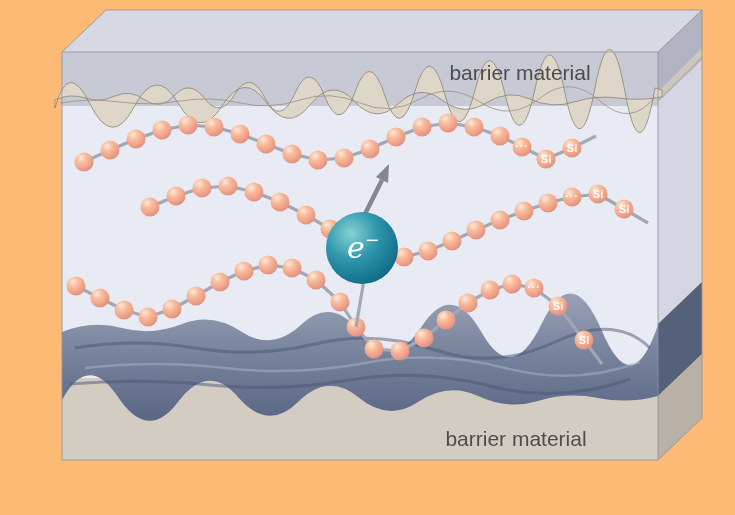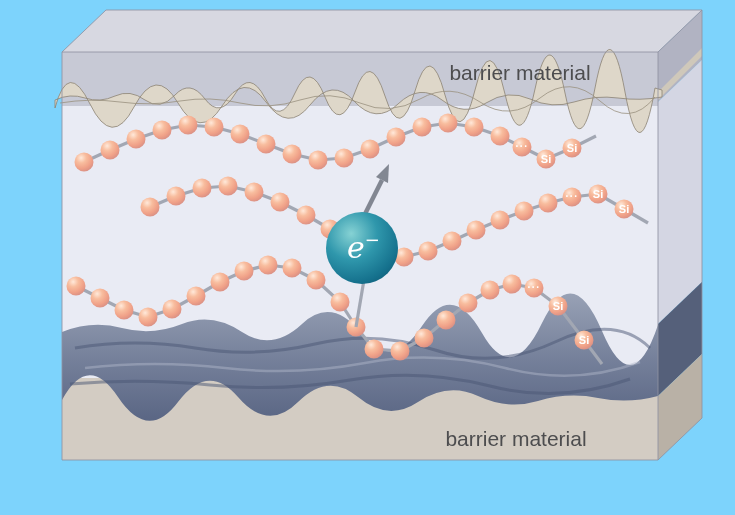--- a/index.html
+++ b/index.html
@@ -1,16 +1,16 @@
 <!DOCTYPE html>
 <html><head>
 <meta charset="utf-8">
 <style>
   html,body{margin:0;padding:0;background:#ffffff;}
-  .stage{width:735px;height:515px;position:relative;background:#7dd3fc;overflow:hidden;}
+  .stage{width:735px;height:515px;position:relative;background:#fdba74;overflow:hidden;}
   svg{display:block;}
   .bond{stroke:#a2a7b3;stroke-width:3.2;}
   .si-label{font:bold 11px "Liberation Sans",sans-serif;fill:#ffffff;text-anchor:middle;}
   .dots-label{font:bold 10px "Liberation Sans",sans-serif;fill:#ffffff;text-anchor:middle;letter-spacing:1px;}
   .barrier-label{font:21px "Liberation Sans",sans-serif;fill:#4d4d4f;text-anchor:middle;}
   .electron-label{font:italic 30px "DejaVu Serif",serif;fill:#ffffff;text-anchor:start;}
   .electron-sup{font-size:18px;}
   .spin-arrow-line{stroke:#828792;stroke-width:4.5;}
   .spin-arrow-head{fill:#828792;}
   .box-edge{fill:none;stroke:#8f92a1;stroke-width:1;opacity:.85;}

